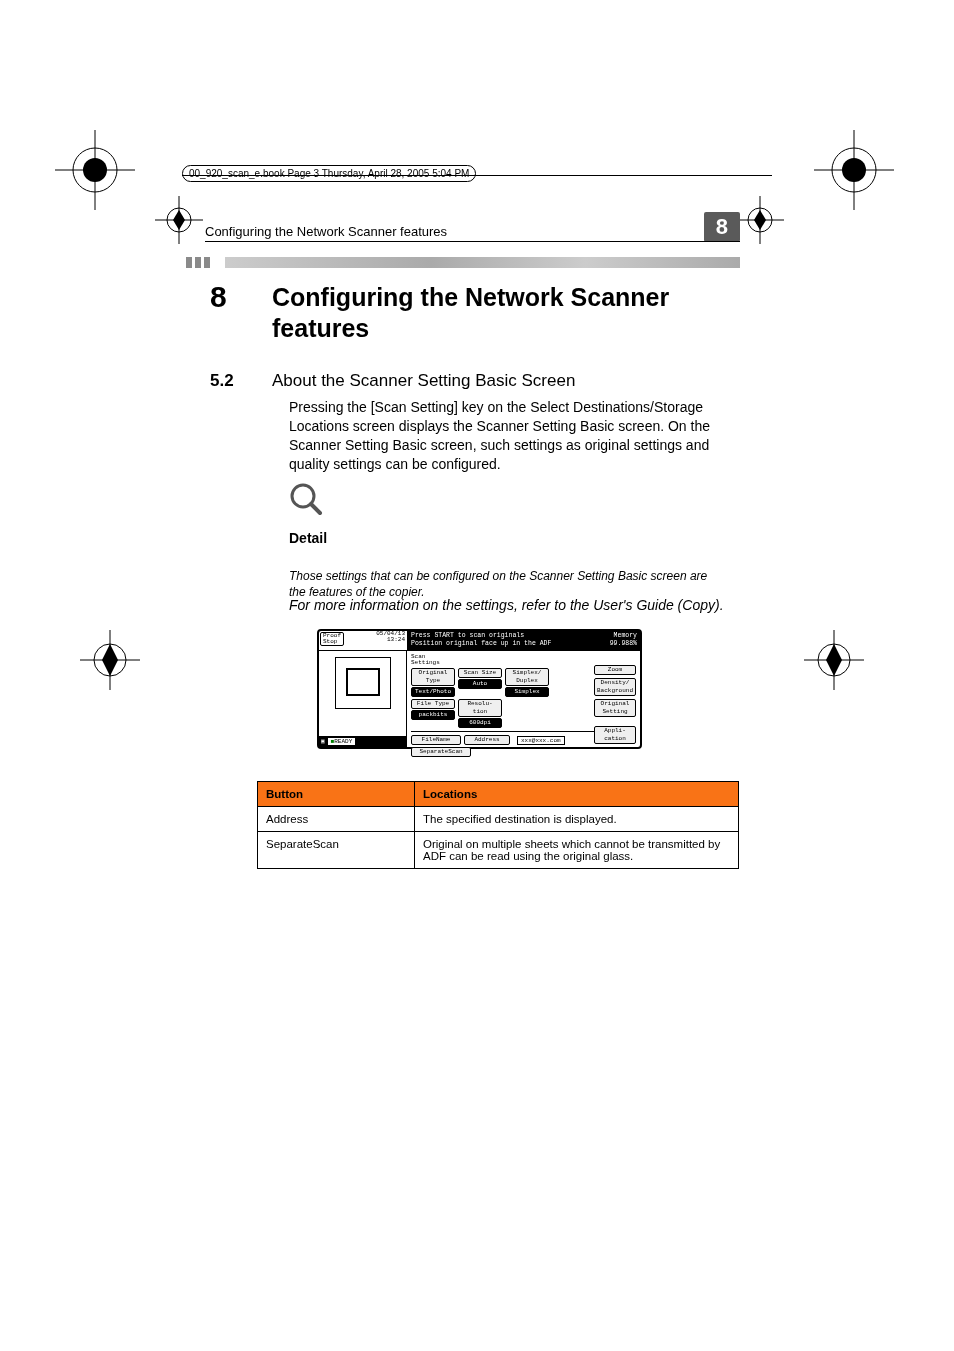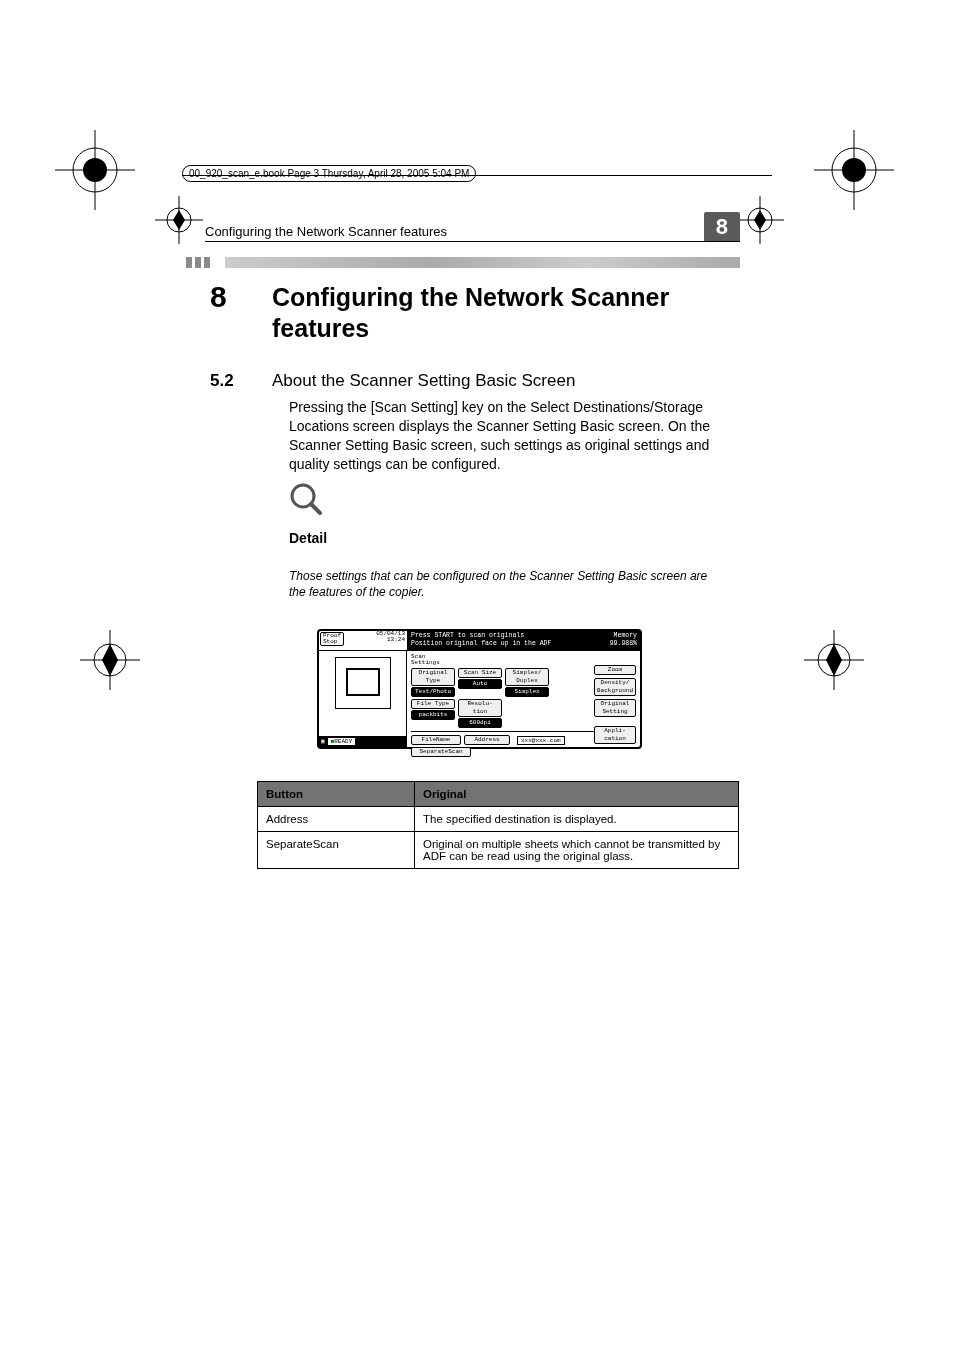--- a/index.html
+++ b/index.html
@@ -302,21 +302,21 @@
     border-collapse: collapse;
     font-size: 11.5px;
   }
   table.func th, table.func td {
     border: 1px solid #000;
     padding: 6px 8px;
     text-align: left;
     vertical-align: top;
   }
   table.func th {
-    background: #737373;
+    background: #f97316;
     font-weight: bold;
   }
   table.func td.col1 { width: 140px; }
 
   
   .footer {
     position: absolute;
     top: 1152px;
     left: 205px;
     right: 232px;
@@ -459,20 +459,21 @@
   <div class="body-text">Pressing the [Scan Setting] key on the Select Destinations/Storage Locations screen displays the Scanner Setting Basic screen. On the Scanner Setting Basic screen, such settings as original settings and quality settings can be configured.</div>
 
   <div class="detail-icon">
     <svg width="34" height="34">
         <circle cx="14" cy="14" r="11" fill="none" stroke="#555" stroke-width="3"></circle>
         <line x1="22" y1="22" x2="31" y2="31" stroke="#555" stroke-width="4" stroke-linecap="round"></line>
       </svg>
   </div>
   <div class="detail-heading">Detail</div>
   <div class="detail-text">Those settings that can be configured on the Scanner Setting Basic screen are the features of the copier.</div>
+  <div class="detail-text2">For more information on the settings, refer to the User's Guide (Copy).</div>
 
   <div class="panel">
     <div class="panel-top">
       <div class="panel-left-top">
         <div style="display:flex;justify-content:space-between;">
           <div class="panel-proof" style="white-space:pre-line">Proof
 Stop</div>
           <div style="text-align:right;">
             <div class="panel-date">05/04/13</div>
             <div class="panel-date">13:24</div>
@@ -547,21 +548,21 @@
 cation</div>
         </div>
       </div>
     </div>
   </div>
 
   <table class="func">
     <thead>
       <tr>
         <th class="col1">Button</th>
-        <th>Original</th>
+        <th>Locations</th>
       </tr>
     </thead>
     <tbody>
       <tr>
         <td class="col1">Address</td>
         <td>The specified destination is displayed.</td>
       </tr>
       <tr>
         <td class="col1">SeparateScan</td>
         <td>Original on multiple sheets which cannot be transmitted by ADF can be read using the original glass.</td>

